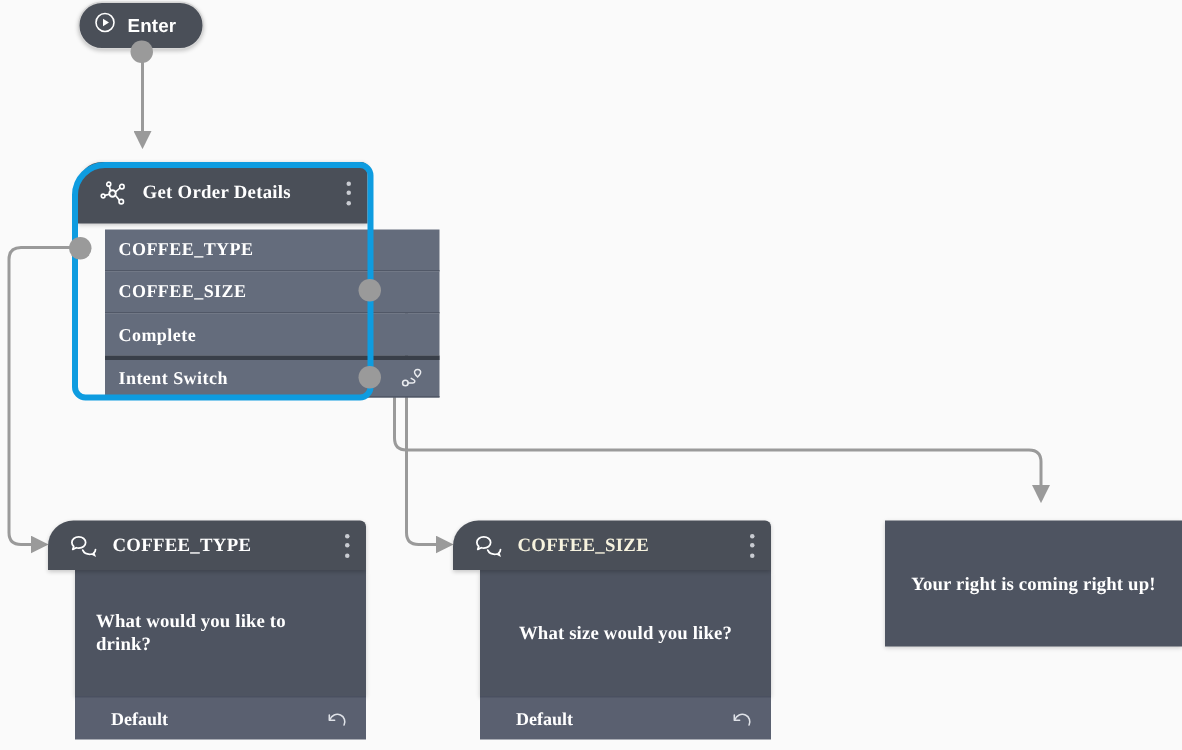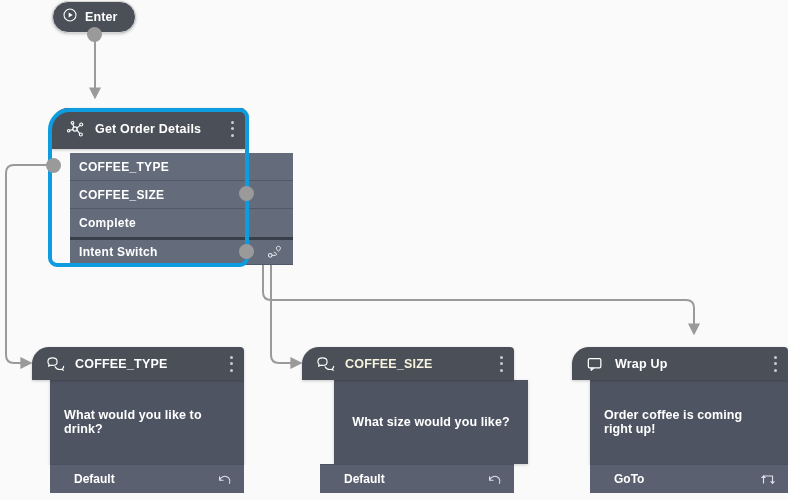--- a/index.html
+++ b/index.html
@@ -35,21 +35,21 @@
     color:#ffffff;font-size:12.5px;font-weight:600;
     letter-spacing:.1px;margin-left:7px;
   }
   .enter-port{
     position:absolute;left:87px;top:27px;
     width:15px;height:15px;border-radius:50%;
     background:#9a9a9a;
   }
 
   
-  .card{position:absolute;}
+  .card{position:absolute;font-family:Liberation Serif, serif;}
   .card .hdr{
     position:relative;
     background:#4a4f58;
     height:37px;
     display:flex;align-items:center;
     border-radius:18px 5px 0 0;
     box-sizing:border-box;
     box-shadow:0 1px 3px rgba(0,0,0,.20);
   }
   .card .hdr .ico{
@@ -122,21 +122,21 @@
   .mcard .foot .ft{color:#ffffff;font-size:12px;font-weight:600;margin-left:13px;padding-left:11px;}
   .mcard .foot .fi{margin-left:auto;margin-right:11px;display:flex;align-items:center;}
 
   #node-ctype{left:32px;top:347px;}
   #node-ctype .hdr{width:212px;margin-left:0;}
   #node-ctype .body{margin-left:18px;width:194px;height:84px;}
   #node-ctype .foot{margin-left:18px;width:194px;}
 
   #node-csize{left:302px;top:347px;}
   #node-csize .hdr{width:212px;margin-left:0;}
-  #node-csize .body{margin-left:32px;width:194px;height:84px;}
+  #node-csize .body{margin-left:18px;width:194px;height:84px;}
   #node-csize .foot{margin-left:18px;width:194px;}
 
   #node-wrap{left:572px;top:347px;}
   #node-wrap .hdr{width:216px;margin-left:0;}
   #node-wrap .body{margin-left:18px;width:198px;height:84px;}
   #node-wrap .foot{margin-left:18px;width:198px;}
 
   .title-accent{color:#f7f3df !important;}
 </style>
 </head>
@@ -280,42 +280,18 @@
       <span class="fi">
         <svg width="17" height="17" viewBox="0 0 24 24">
           <path d="M5 8 L5 13 L10 13" fill="none" stroke="#dfe2e8" stroke-width="1.5" stroke-linecap="round" stroke-linejoin="round"></path>
           <path d="M5.4 12.4 C7 8.2 11.6 6.3 15.5 8 C19.1 9.6 20.6 13.8 18.9 17.4" fill="none" stroke="#dfe2e8" stroke-width="1.5" stroke-linecap="round"></path>
         </svg>
       </span>
     </div>
   </div>
 
   <div class="card mcard" id="node-wrap">
-    <div class="hdr">
-      <span class="ico">
-        <svg width="20" height="20" viewBox="0 0 24 24">
-          <rect x="4" y="5.5" width="15" height="11" rx="1.6" fill="none" stroke="#ffffff" stroke-width="1.5"></rect>
-          <path d="M7.5 16.5 L7.5 19.5 L10.8 16.5" fill="none" stroke="#ffffff" stroke-width="1.5" stroke-linejoin="round"></path>
-        </svg>
-      </span>
-      <span class="title">Wrap Up</span>
-      <span class="kebab">
-          <i></i>
-          <i></i>
-          <i></i>
-        </span>
-    </div>
     <div class="body">
-      <span class="msg">Order coffee is coming right up!</span>
-    </div>
-    <div class="foot">
-      <span class="ft">GoTo</span>
-      <span class="fi">
-        <svg width="18" height="18" viewBox="0 0 24 24">
-          <path d="M6 18 L6 8 L18 8 L18 17" fill="none" stroke="#dfe2e8" stroke-width="1.5" stroke-linejoin="round"></path>
-          <path d="M3.3 10.6 L6 7.6 L8.7 10.6" fill="#dfe2e8" stroke="#dfe2e8" stroke-width="1.2" stroke-linejoin="round"></path>
-          <path d="M15.3 15.2 L18 18.4 L20.7 15.2" fill="#dfe2e8" stroke="#dfe2e8" stroke-width="1.2" stroke-linejoin="round"></path>
-        </svg>
-      </span>
+      <span class="msg">Your right is coming right up!</span>
     </div>
   </div>
 
 </div>
 
 </body></html>

